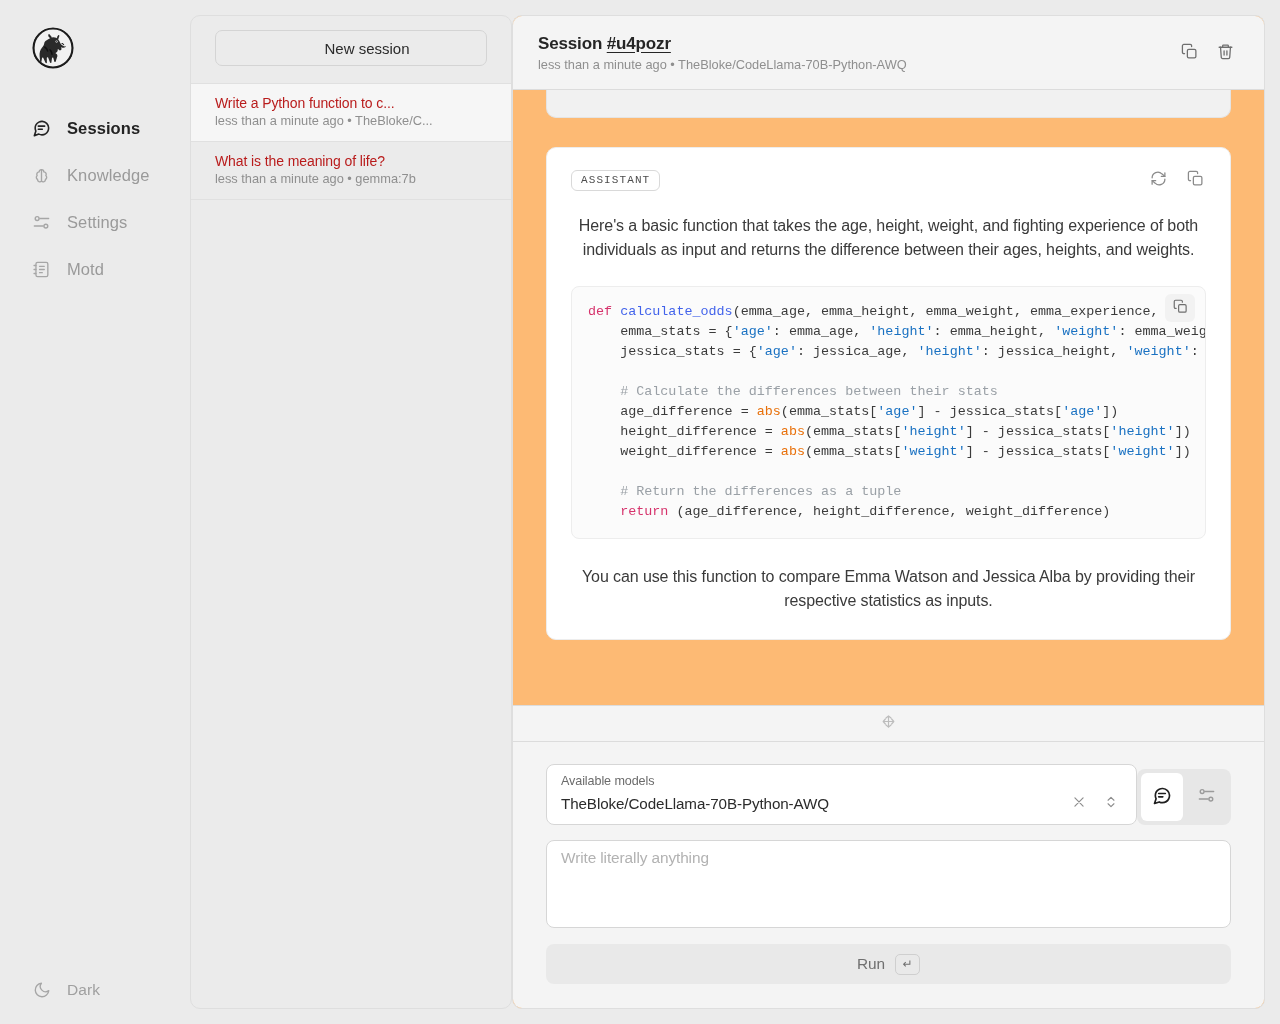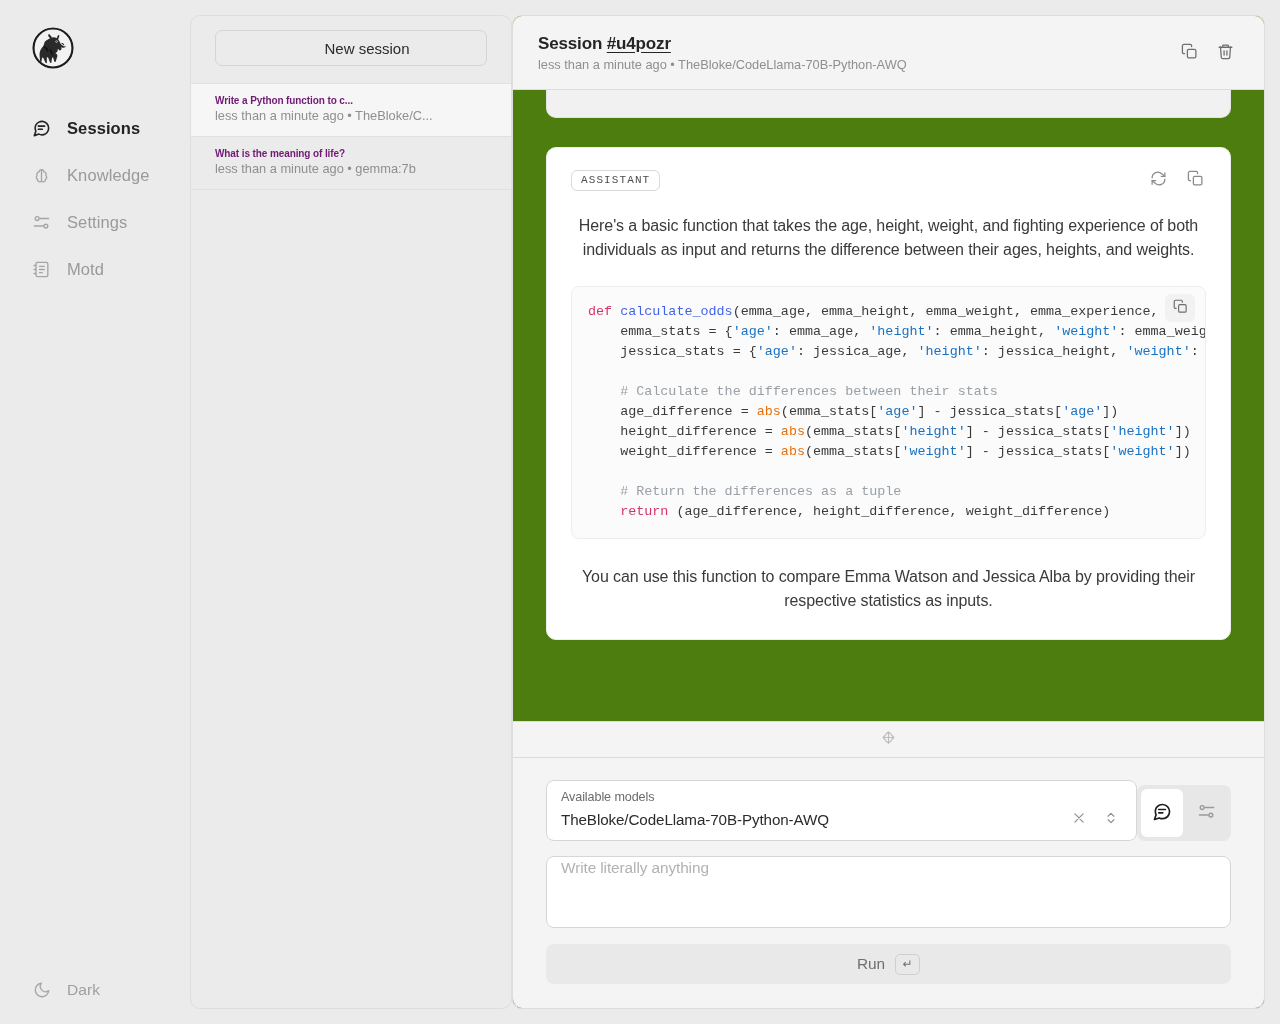--- a/index.html
+++ b/index.html
@@ -68,32 +68,32 @@
   }
   .session-items { display: flex; flex-direction: column; }
   .session-item {
     padding: 11px 24px 13px 24px;
     border-top: 1px solid #e0e0e0;
     cursor: pointer;
   }
   .session-item.selected { background: #f6f6f6; }
   .session-item:last-child { border-bottom: 1px solid #e0e0e0; }
   .session-title {
-    font-size: 10px; font-weight: 700; color: #701a75;
+    font-size: 14px; font-weight: 400; color: #b91c1c;
     white-space: nowrap; overflow: hidden; letter-spacing: -.1px;
   }
   .session-meta {
     font-size: 12.8px; color: #8f8f8f; margin-top: 2px;
     white-space: nowrap; overflow: hidden;
   }
 
   
   .chat-panel {
     flex: 1;
-    background: #4d7c0f;
+    background: #fdba74;
     border: 1px solid #dedede;
     border-radius: 10px;
     margin: 15px 15px 15px 0;
     display: flex; flex-direction: column;
     overflow: hidden;
   }
 
   .chat-header {
     height: 74px; flex: 0 0 74px;
     background: #f4f4f4;
@@ -222,22 +222,22 @@
     display: flex; align-items: center; justify-content: center;
     cursor: pointer; border: none; background: transparent;
   }
   .toggle-btn.active { background: #ffffff; }
 
   .prompt-box {
     margin-top: 15px;
     background: #fff;
     border: 1px solid #d6d6d6;
     border-radius: 8px;
-    height: 72px;
-    padding: 2px 14px;
+    height: 88px;
+    padding: 8px 14px;
   }
   .prompt-box .ph { font-size: 15.4px; color: #b2b2b2; letter-spacing: -.1px; }
 
   .run-btn {
     margin-top: 16px;
     width: 100%; height: 40px;
     background: #e9e9e9;
     border: none; border-radius: 8px;
     display: flex; align-items: center; justify-content: center; gap: 10px;
     cursor: pointer;

